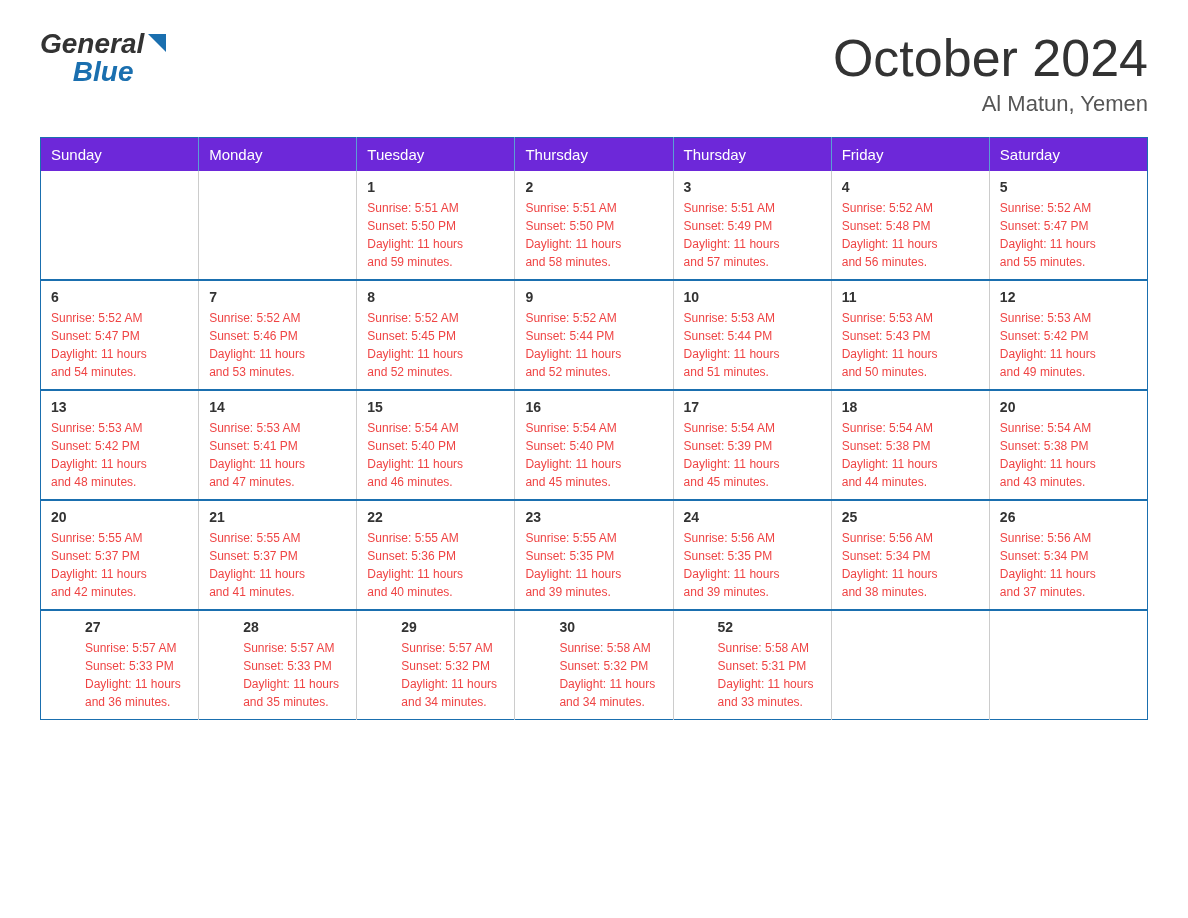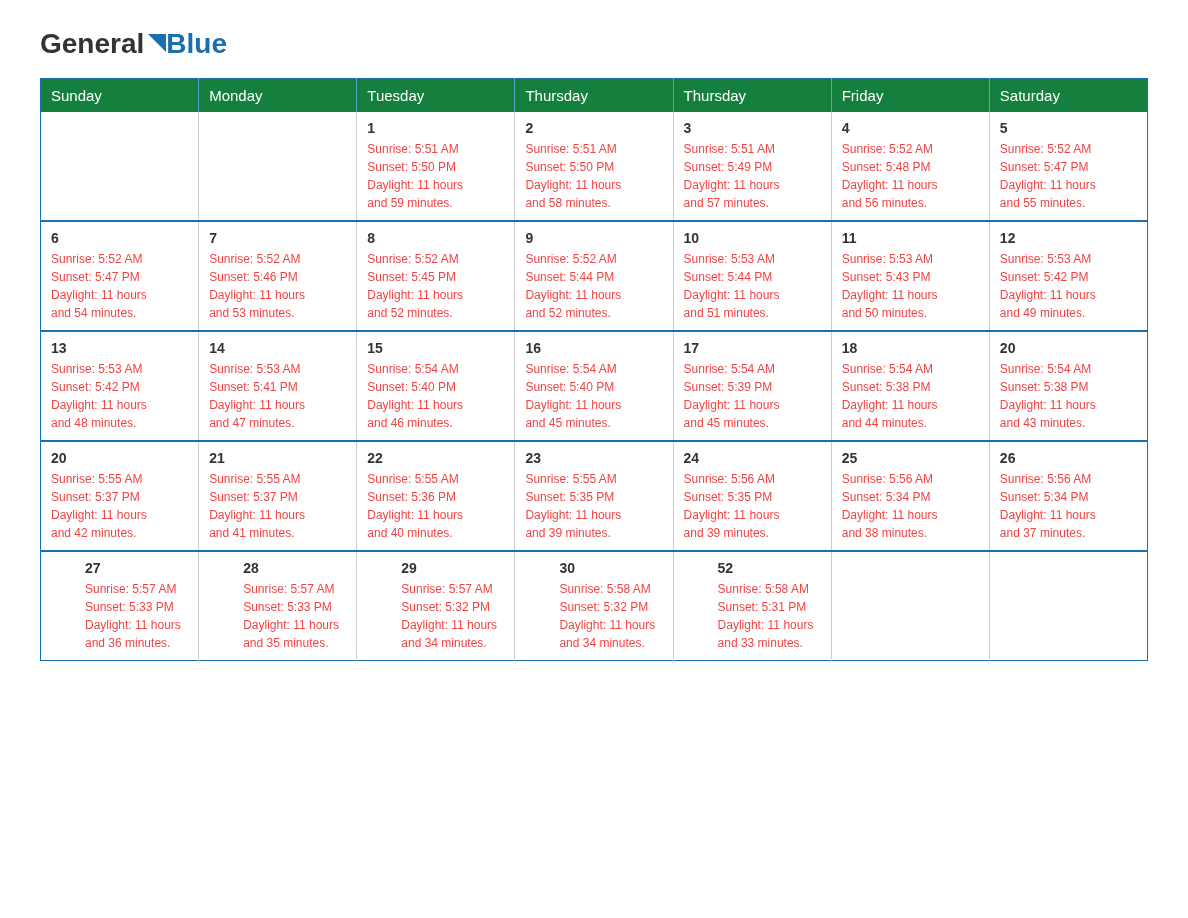--- a/index.html
+++ b/index.html
@@ -10,22 +10,23 @@
       color: #333;
     }
     .header {
       display: flex;
       justify-content: space-between;
       align-items: flex-start;
       margin-bottom: 20px;
     }
     .logo {
       display: flex;
-      flex-direction: row;
+      flex-direction: column;
       align-items: center;
+      font-style: italic;
     }
     .logo-general {
       font-size: 28px;
       font-weight: bold;
       color: #333;
       line-height: 1;
     }
     .logo-blue {
       font-size: 28px;
       font-weight: bold;
@@ -47,21 +48,21 @@
       font-size: 22px;
       color: #555;
       margin-top: 4px;
     }
     .calendar {
       width: 100%;
       border-collapse: collapse;
       border: 1px solid #1a6faf;
     }
     .calendar th {
-      background-color: #15803d;
+      background-color: #6d28d9;
       color: #fff;
       font-size: 15px;
       font-weight: normal;
       padding: 8px 10px;
       text-align: left;
       border-right: 1px solid #5a9fd4;
     }
     .calendar th:last-child { border-right: none; }
     .calendar td {
       vertical-align: top;
@@ -99,20 +100,22 @@
       <span class="logo-general">General</span>
       <div style="display:inline-block;margin-left:4px;margin-top:2px;">
         <svg width="18" height="18" viewBox="0 0 18 18">
           <polygon points="0,0 18,0 18,18" fill="#1a6faf"></polygon>
         </svg>
       </div>
     </div>
     <span class="logo-blue">Blue</span>
   </div>
   <div class="title-block">
+    <div class="month-title">October 2024</div>
+    <div class="location">Al Matun, Yemen</div>
   </div>
 </div>
 
 <table class="calendar">
   <thead>
     <tr>
     <th>Sunday</th>
         <th>Monday</th>
         <th>Tuesday</th>
         <th>Thursday</th>

